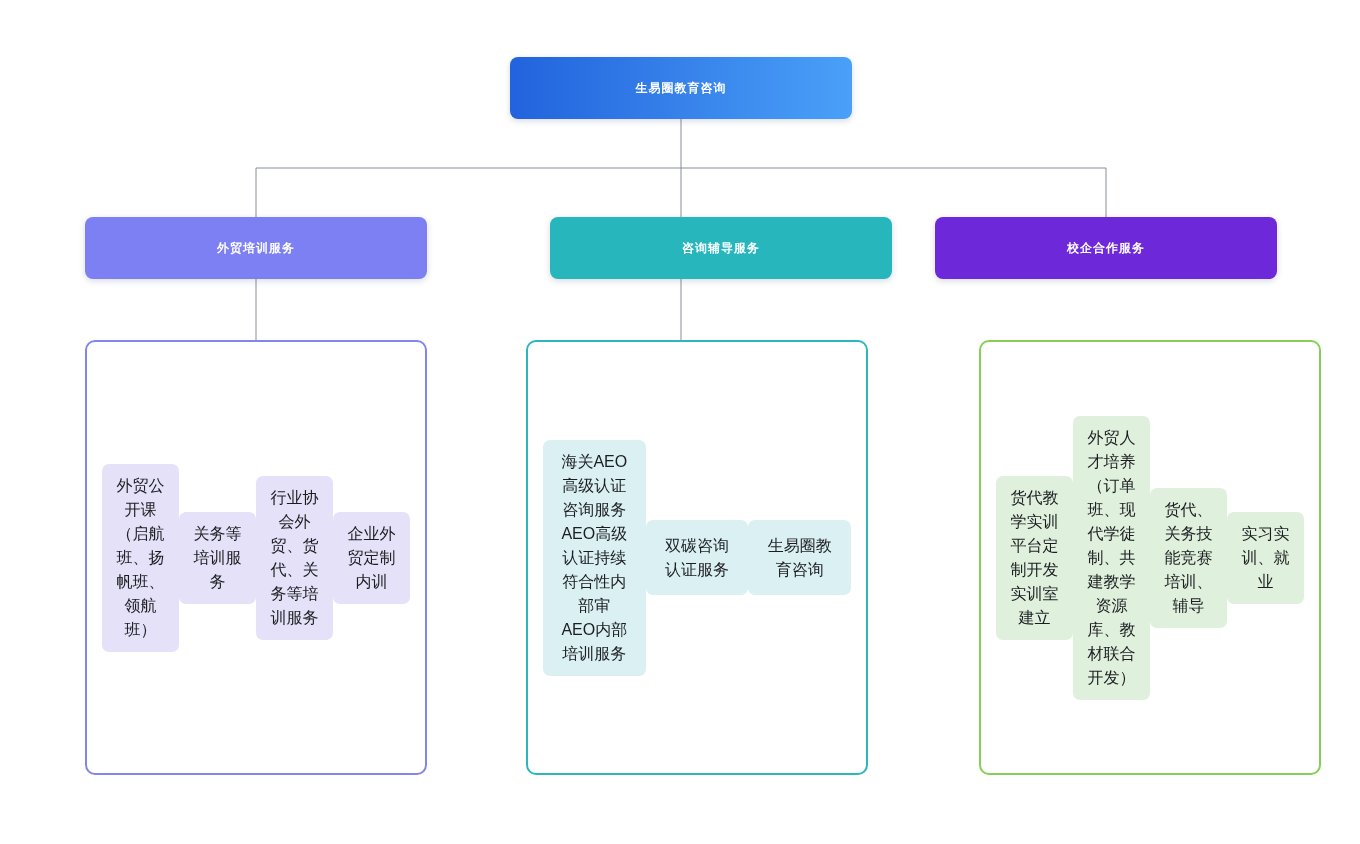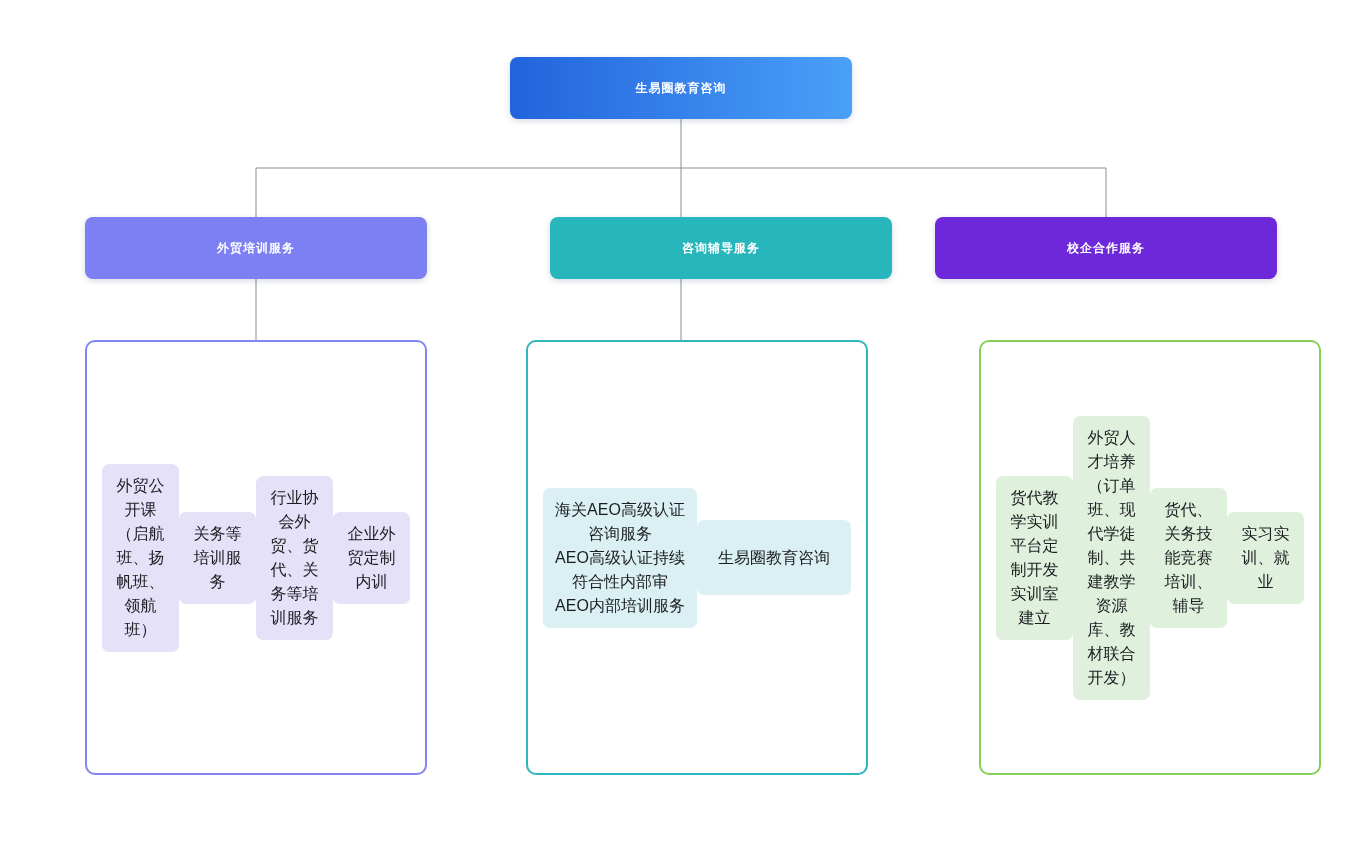--- a/index.html
+++ b/index.html
@@ -86,20 +86,21 @@
 （启航班、扬帆班、领航班）</div>
     <div class="leaf">关务等培训服务</div>
     <div class="leaf">行业协会外贸、货代、关务等培训服务</div>
     <div class="leaf">企业外贸定制内训</div>
   </div>
 
   <div class="group grp-teal">
     <div class="leaf">海关AEO高级认证咨询服务
 AEO高级认证持续符合性内部审
 AEO内部培训服务</div>
+    <div class="leaf">双碳咨询认证服务</div>
     <div class="leaf">生易圈教育咨询</div>
   </div>
 
   <div class="group grp-green">
     <div class="leaf">货代教学实训平台定制开发
 实训室建立</div>
     <div class="leaf">外贸人才培养（订单班、现代学徒制、共建教学资源库、教材联合开发）</div>
     <div class="leaf">货代、关务技能竞赛培训、辅导</div>
     <div class="leaf">实习实训、就业</div>
   </div>

